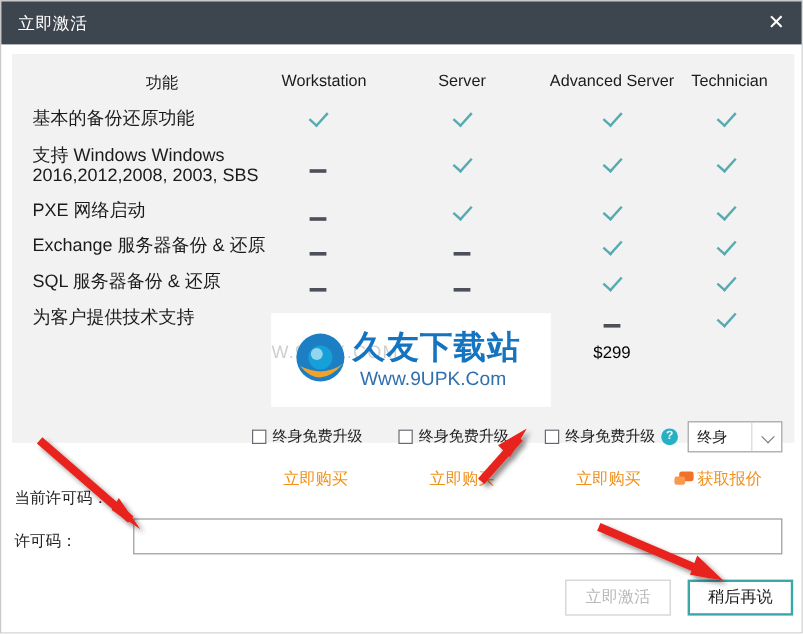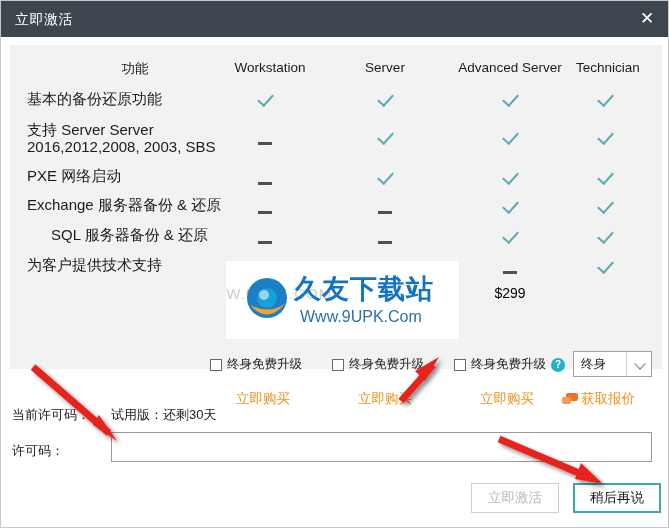--- a/index.html
+++ b/index.html
@@ -207,40 +207,40 @@
     <div class="colhead" style="left:325px;width:100px;">Server</div>
     <div class="colhead" style="left:420px;width:160px;">Advanced Server</div>
     <div class="colhead" style="left:548px;width:100px;">Technician</div>
 
     <div class="rowlabel" style="top:45px;">基本的备份还原功能</div>
     <div class="cell" style="left:220px;top:44px;"><span class="chk"></span></div>
     <div class="cell" style="left:340px;top:44px;"><span class="chk"></span></div>
     <div class="cell" style="left:465px;top:44px;"><span class="chk"></span></div>
     <div class="cell" style="left:560px;top:44px;"><span class="chk"></span></div>
 
-    <div class="rowlabel" style="top:76px;">支持 Server Server
+    <div class="rowlabel" style="top:76px;">支持 Windows Windows
 2016,2012,2008, 2003, SBS</div>
     <div class="cell" style="left:220px;top:86px;"><span class="dash"></span></div>
     <div class="cell" style="left:340px;top:82px;"><span class="chk"></span></div>
     <div class="cell" style="left:465px;top:82px;"><span class="chk"></span></div>
     <div class="cell" style="left:560px;top:82px;"><span class="chk"></span></div>
 
     <div class="rowlabel" style="top:122px;">PXE 网络启动</div>
     <div class="cell" style="left:220px;top:126px;"><span class="dash"></span></div>
     <div class="cell" style="left:340px;top:122px;"><span class="chk"></span></div>
     <div class="cell" style="left:465px;top:122px;"><span class="chk"></span></div>
     <div class="cell" style="left:560px;top:122px;"><span class="chk"></span></div>
 
     <div class="rowlabel" style="top:151px;">Exchange 服务器备份 &amp; 还原</div>
     <div class="cell" style="left:220px;top:155px;"><span class="dash"></span></div>
     <div class="cell" style="left:340px;top:155px;"><span class="dash"></span></div>
     <div class="cell" style="left:465px;top:151px;"><span class="chk"></span></div>
     <div class="cell" style="left:560px;top:151px;"><span class="chk"></span></div>
 
-    <div class="rowlabel" style="top:181px;margin-left:24px;">SQL 服务器备份 &amp; 还原</div>
+    <div class="rowlabel" style="top:181px;">SQL 服务器备份 &amp; 还原</div>
     <div class="cell" style="left:220px;top:185px;"><span class="dash"></span></div>
     <div class="cell" style="left:340px;top:185px;"><span class="dash"></span></div>
     <div class="cell" style="left:465px;top:181px;"><span class="chk"></span></div>
     <div class="cell" style="left:560px;top:181px;"><span class="chk"></span></div>
 
     <div class="rowlabel" style="top:211px;">为客户提供技术支持</div>
     <div class="cell" style="left:220px;top:215px;"><span class="dash"></span></div>
     <div class="cell" style="left:340px;top:215px;"><span class="dash"></span></div>
     <div class="cell" style="left:465px;top:215px;"><span class="dash"></span></div>
     <div class="cell" style="left:560px;top:211px;"><span class="chk"></span></div>
@@ -284,21 +284,20 @@
         <circle cx="23" cy="23" r="10" fill="#16a0d8"></circle>
         <circle cx="20" cy="20" r="5" fill="#ffffff" opacity=".55"></circle>
         <path d="M6 30 Q23 50 42 28 Q26 40 6 30 Z" fill="#f2a22b"></path>
       </svg>
       <div class="wm-text">久友下载站</div>
       <div class="wm-sub">Www.9UPK.Com</div>
     </div>
   </div>
 
   <div class="curlic-label">当前许可码：</div>
-  <div class="curlic-val">试用版：还剩30天</div>
   <div class="lic-label">许可码：</div>
   <input class="lic-input" type="text" placeholder="" style="">
 
   <div class="btn btn-activate">立即激活</div>
   <div class="btn btn-later">稍后再说</div>
 
   <svg class="arrows">
     <defs>
       <filter id="sh" x="-50%" y="-50%" width="200%" height="200%">
         <feDropShadow dx="3" dy="3" stdDeviation="2.2" flood-color="#000" flood-opacity=".45"></feDropShadow>

